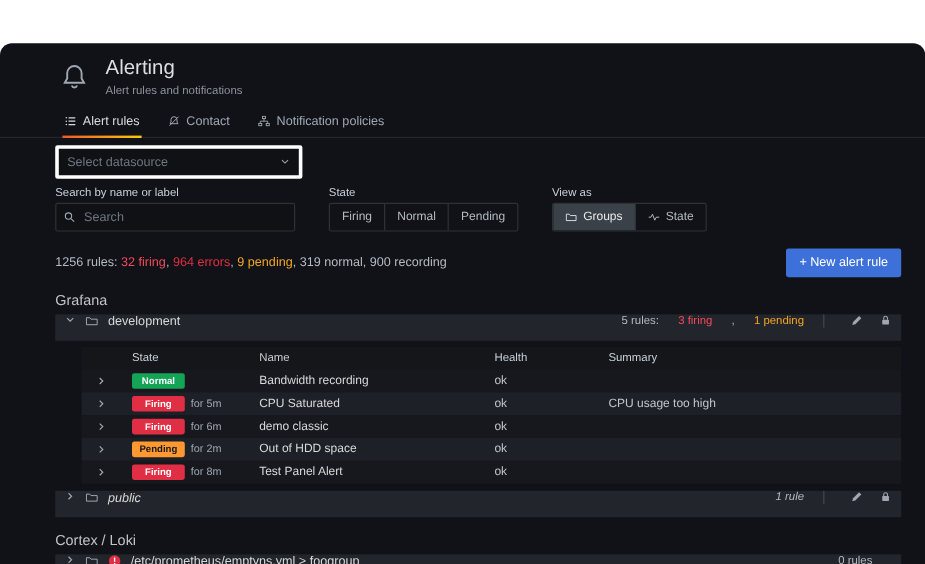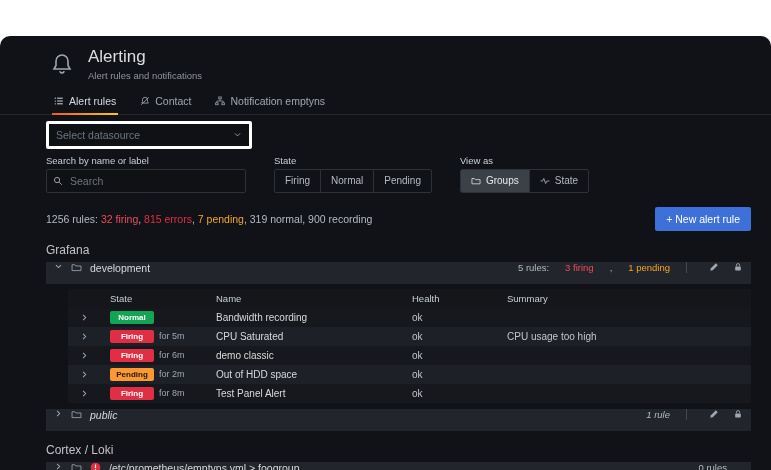--- a/index.html
+++ b/index.html
@@ -113,21 +113,21 @@
     </div>
     <div class="tab">
       <span class="ticon">
         <svg width="10" height="10" viewBox="0 0 16 16">
             <rect x="6" y="1.5" width="4" height="3" fill="none" stroke="currentColor" stroke-width="1.2"></rect>
             <rect x="1" y="11" width="4" height="3" fill="none" stroke="currentColor" stroke-width="1.2"></rect>
             <rect x="11" y="11" width="4" height="3" fill="none" stroke="currentColor" stroke-width="1.2"></rect>
             <path d="M8 4.5V8M3 11V8h10v3" fill="none" stroke="currentColor" stroke-width="1.2"></path>
           </svg>
       </span>
-      <span>Notification emptyns</span>
+      <span>Notification policies</span>
     </div>
   </div>
 
   <div class="filters">
     <div class="ds-select">
       <span class="ph">Select datasource</span>
       <span>
         <svg width="9" height="9" viewBox="0 0 16 16">
             <path d="M3.5 6l4.5 4.5L12.5 6" fill="none" stroke="#9fa7b3" stroke-width="1.6"></path>
           </svg>
@@ -174,21 +174,21 @@
             </span>
             <span>State</span>
           </span>
         </div>
       </div>
     </div>
   </div>
 
   <div class="stats-row">
     <div class="stats">
-      <span>1256 rules: </span><span class="c-firing">32 firing</span><span>, </span><span class="c-errors">815 errors</span><span>, </span><span class="c-pending">7 pending</span><span>, 319 normal, 900 recording</span>
+      <span>1256 rules: </span><span class="c-firing">32 firing</span><span>, </span><span class="c-errors">964 errors</span><span>, </span><span class="c-pending">9 pending</span><span>, 319 normal, 900 recording</span>
     </div>
     <button class="btn-primary">+ New alert rule</button>
   </div>
 
   <div class="main">
 
     <div class="section-title">Grafana</div>
 
     <div class="group-row">
       <span class="chev">

